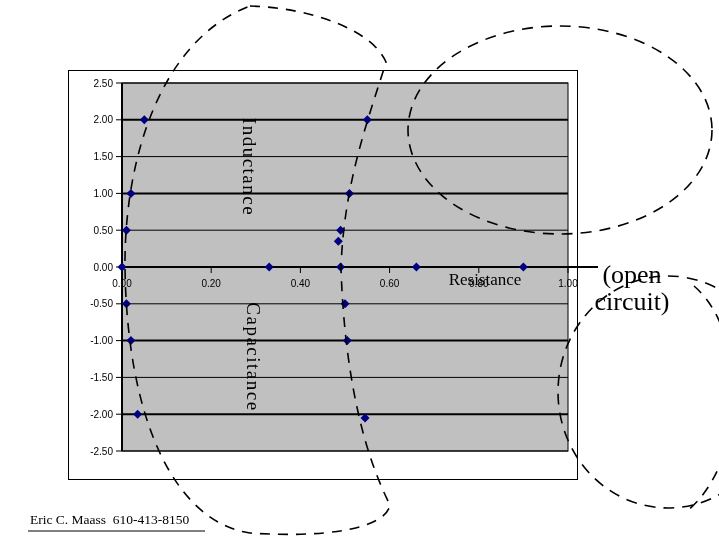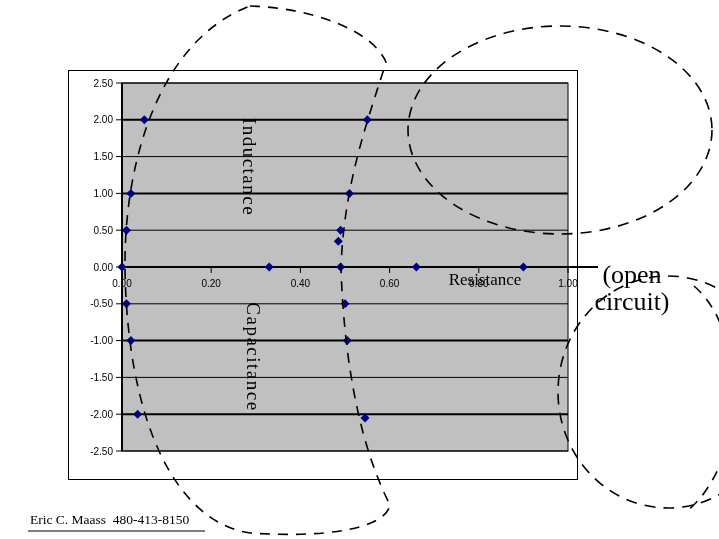--- a/index.html
+++ b/index.html
@@ -116,15 +116,15 @@
 
   <div class="vtext" style="left:249px;top:167px;">Inductance</div>
 
   <div class="vtext" style="left:253px;top:357px;">Capacitance</div>
 
   <div class="htext resistance" style="left:485px;top:280px;">Resistance</div>
 
   <div class="open-circuit" style="left:632px;top:288px;">(open
 circuit)</div>
 
-  <div class="credit">Eric C. Maass  480-413-8150</div>
+  <div class="credit">Eric C. Maass  610-413-8150</div>
 
 </div>
 
 </body></html>

